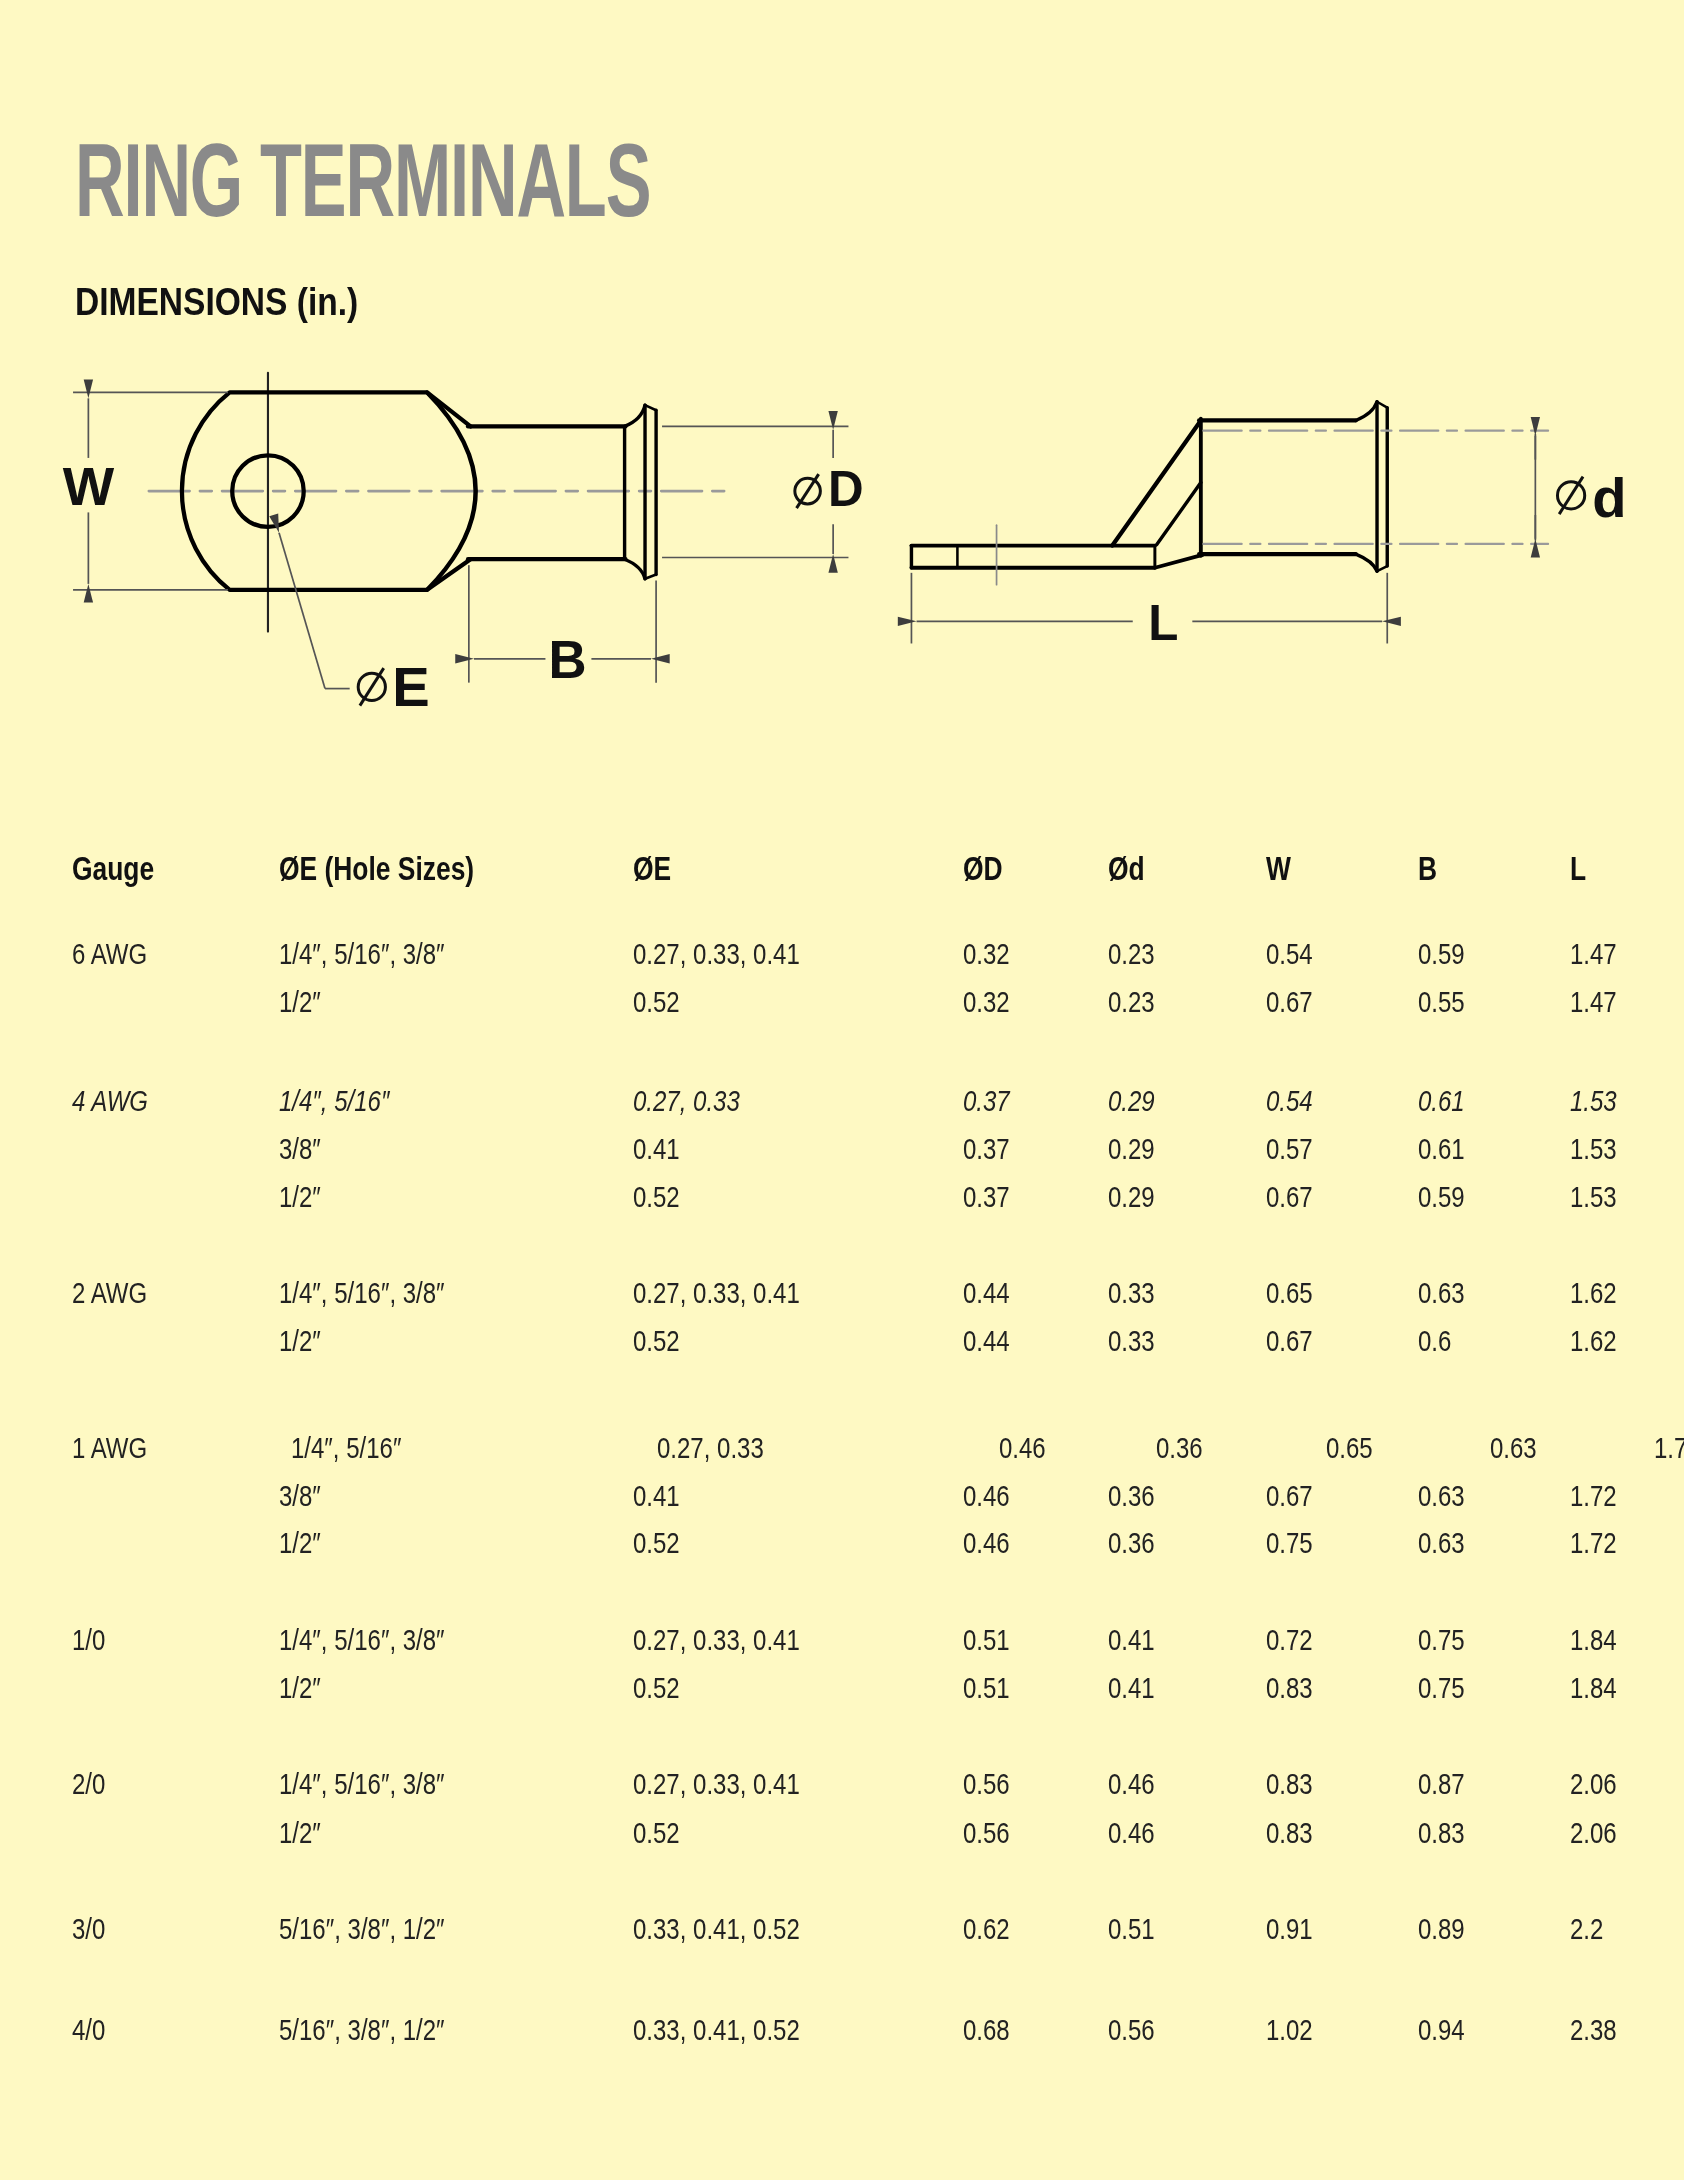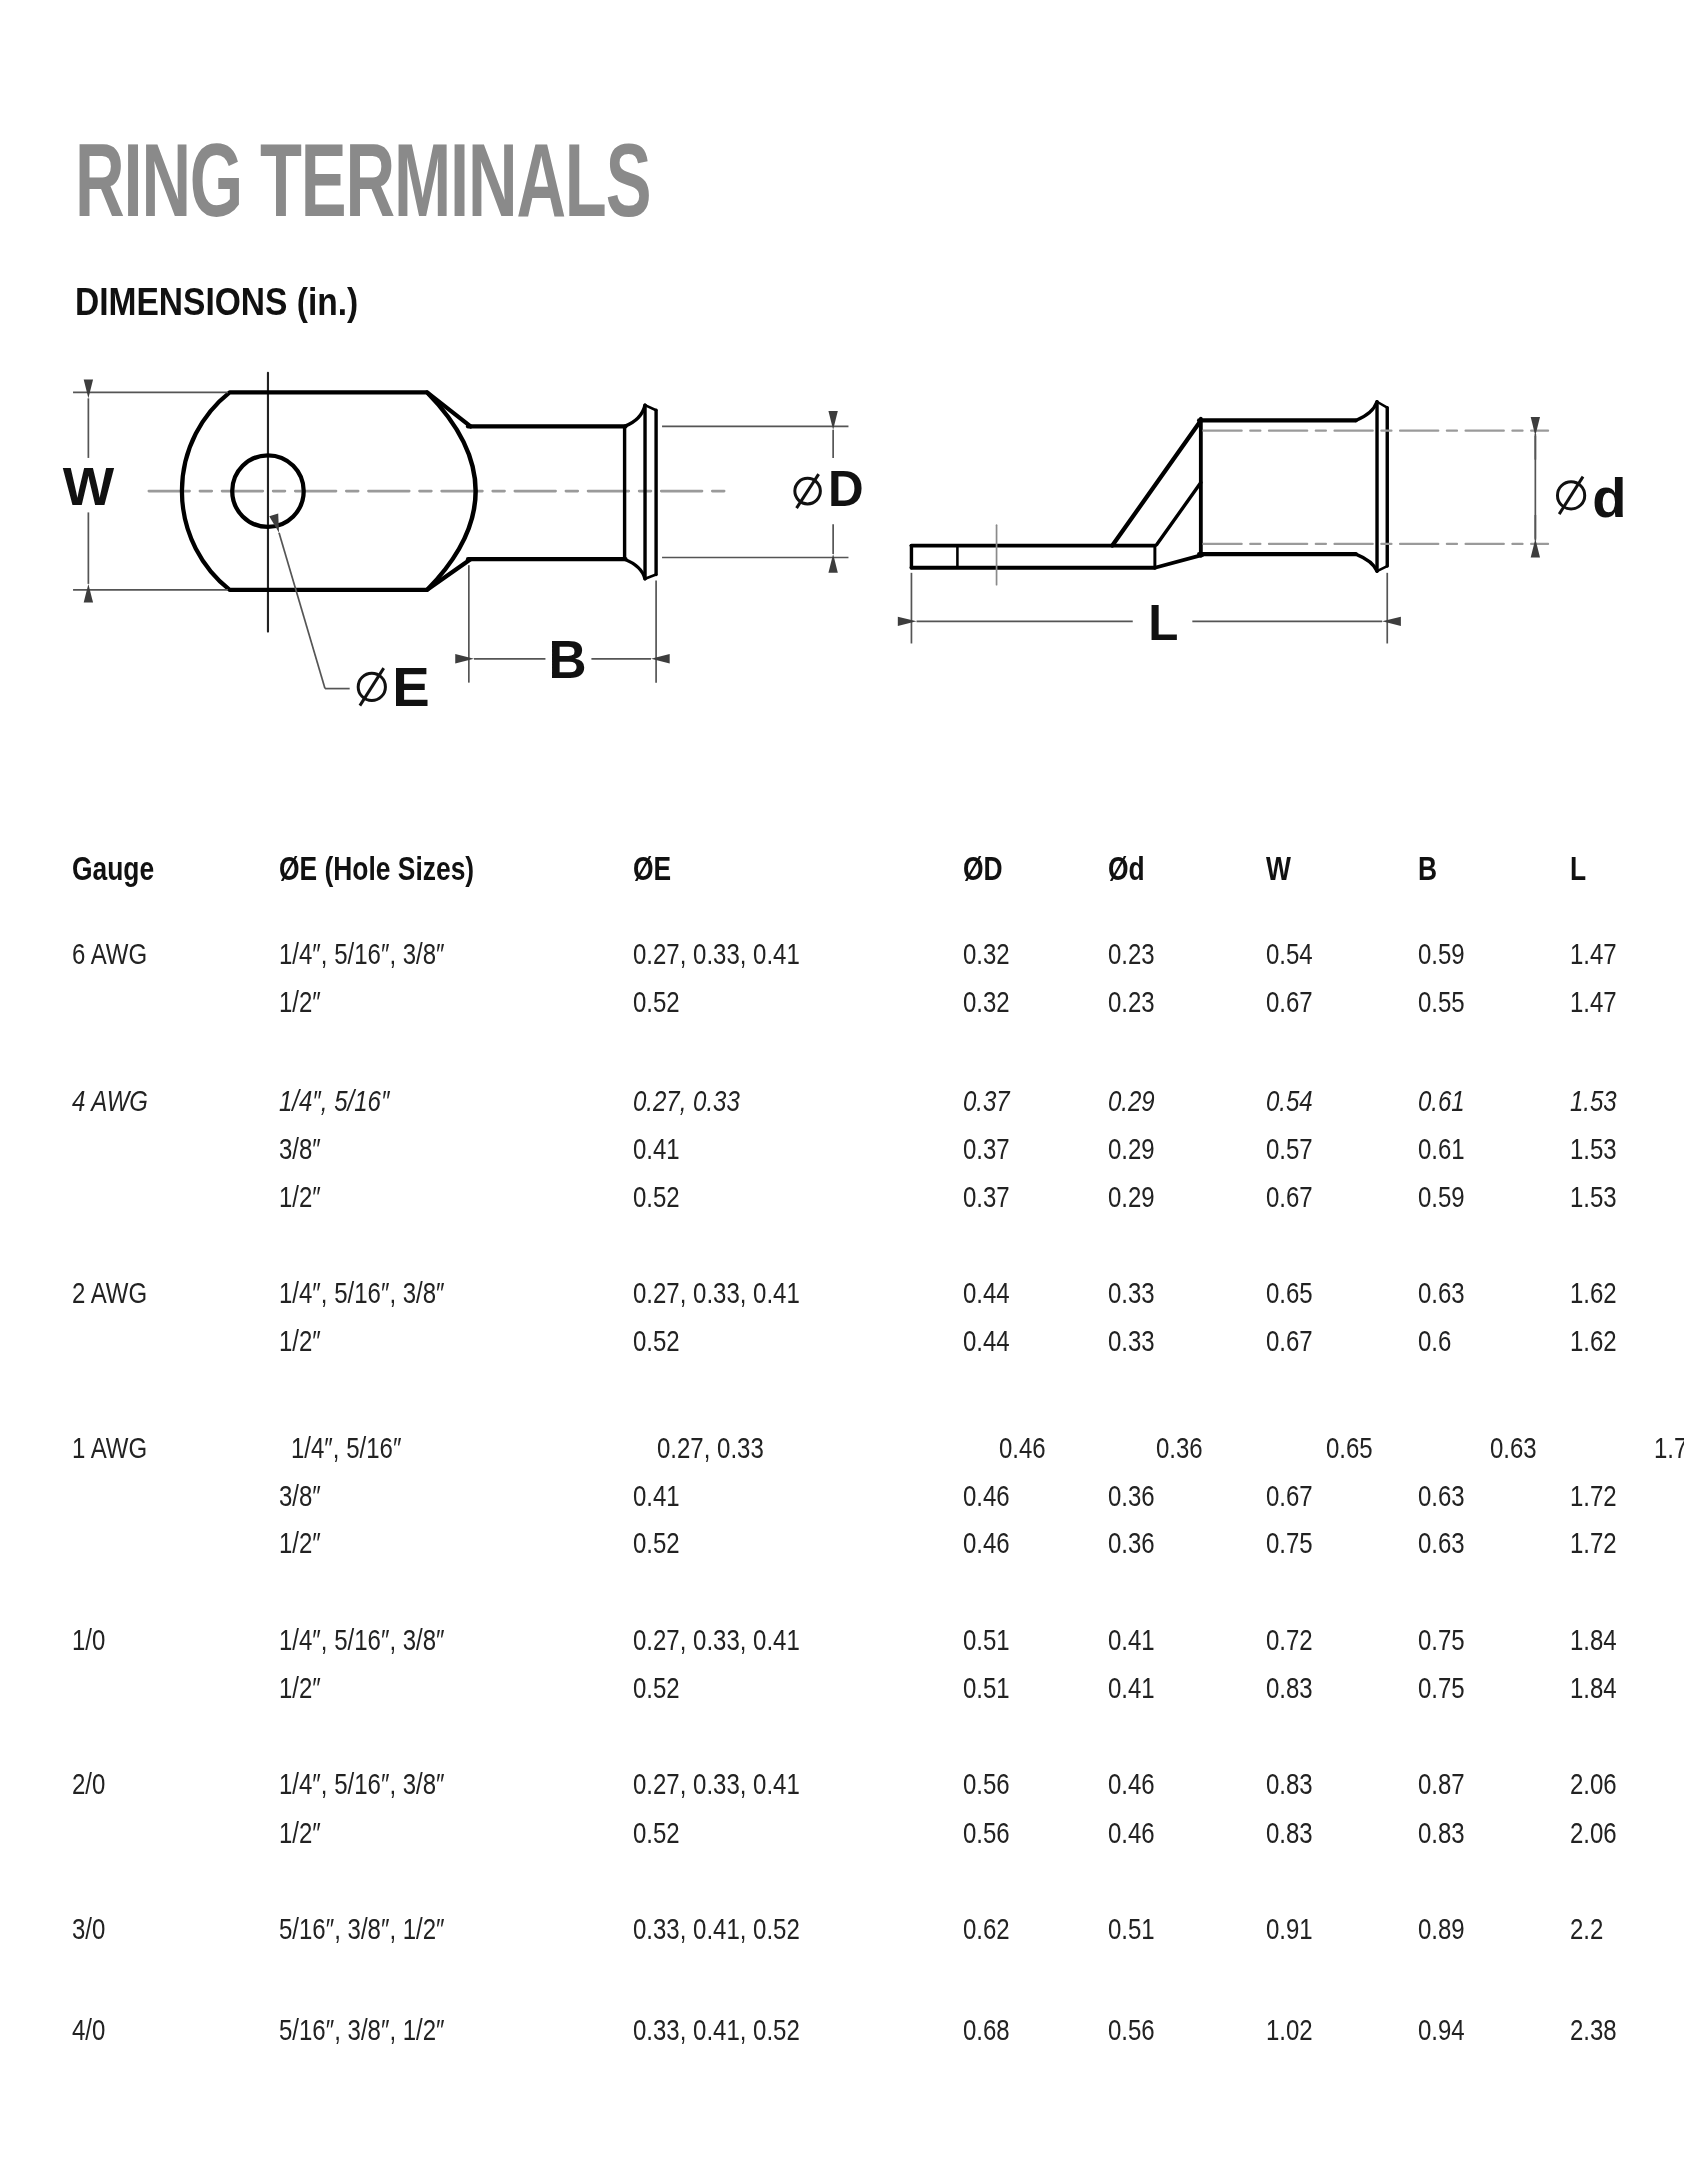--- a/index.html
+++ b/index.html
@@ -1,19 +1,19 @@
 <!DOCTYPE html>
 <html style="font-size:13.6px"><head>
 <meta charset="utf-8">
 <style>
   html,body{margin:0;padding:0;background:#e8e8e8;}
   .page{
     position:relative;
     width:1685px;height:2181px;
-    background:#ffffff;
+    background:#fef9c3;
     font-family:"Liberation Sans", sans-serif;
     color:#1c1c1c;
     overflow:hidden;
   }
   .title{
     position:absolute;left:75px;top:128px;margin:0;
     font-size:104px;line-height:1;font-weight:900;
     color:#8a8a8a;white-space:nowrap;
     transform:scaleX(0.66);transform-origin:left top;
     letter-spacing:-1.7px;

